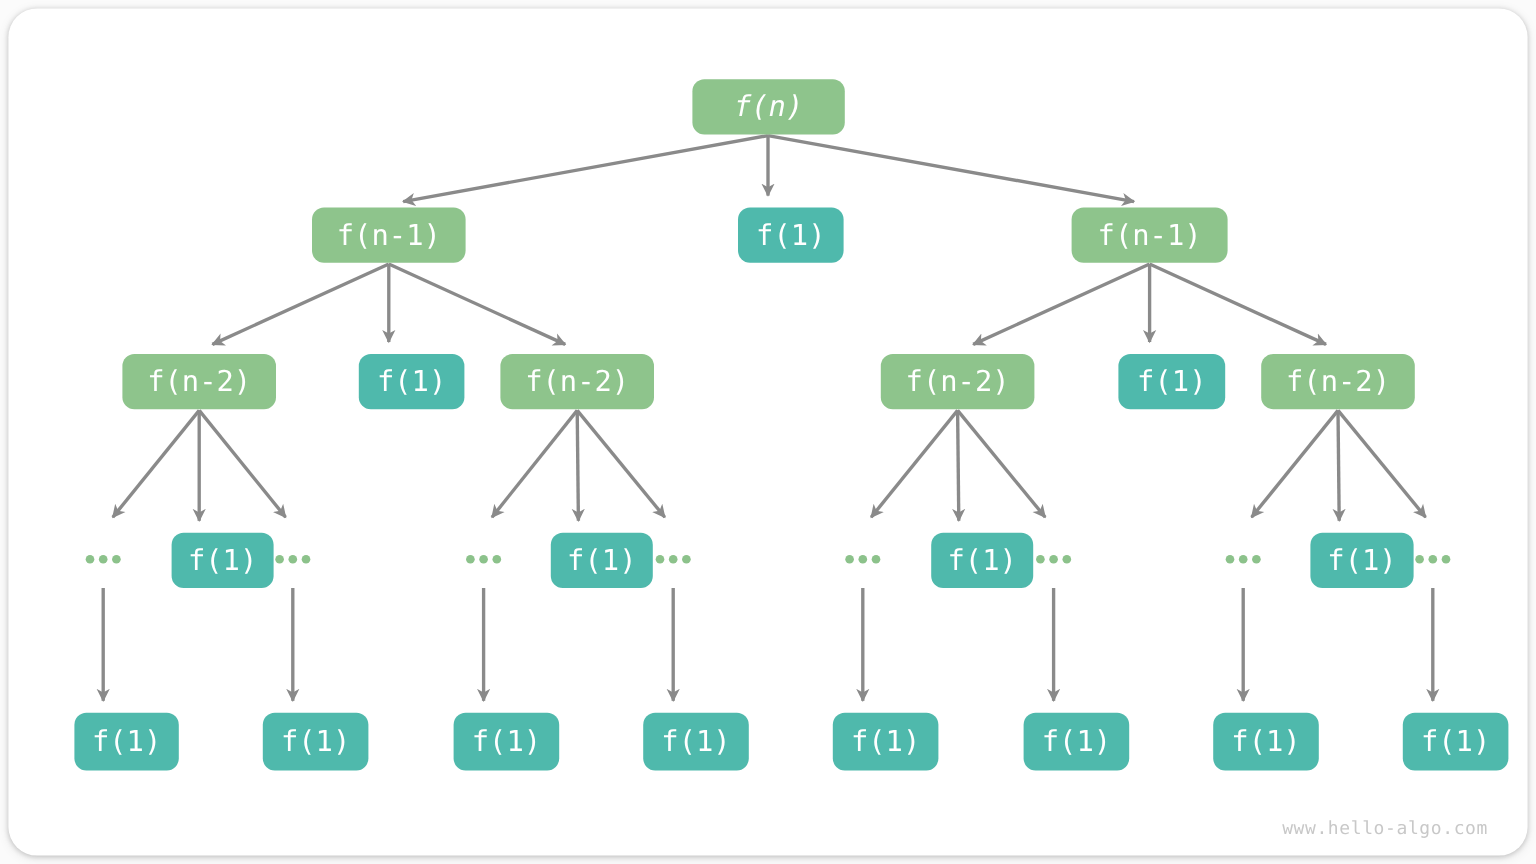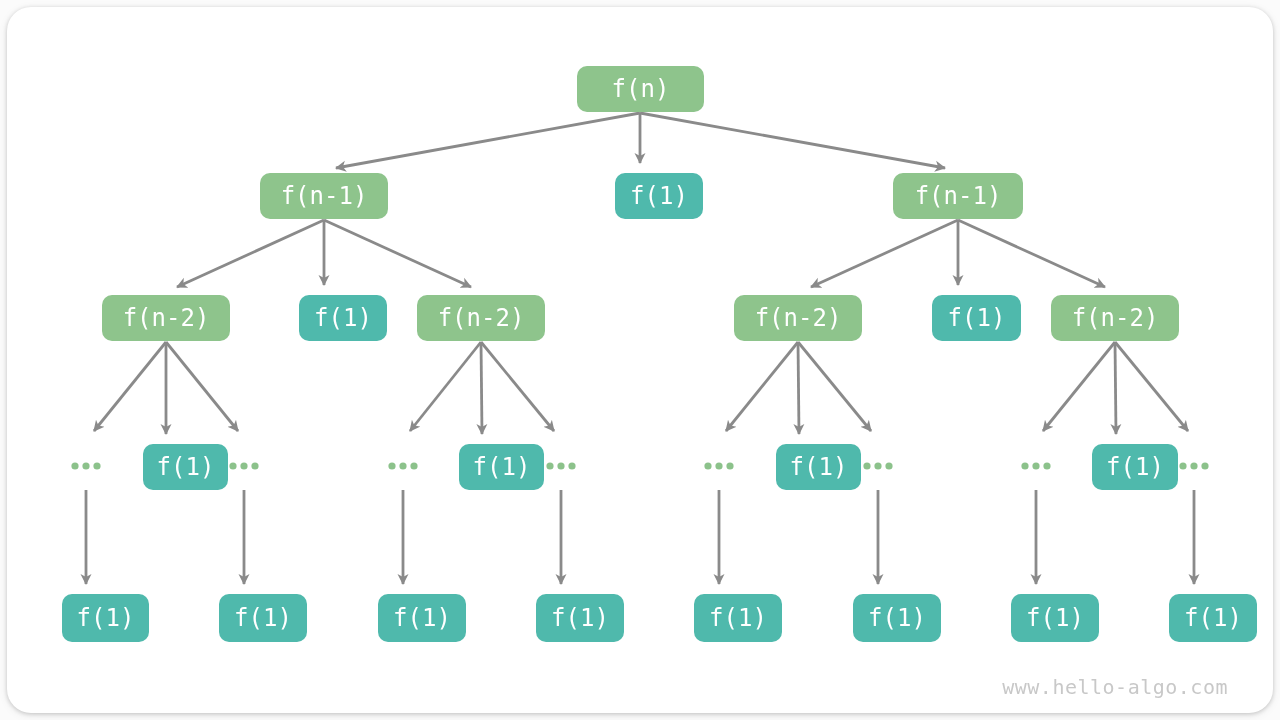--- a/index.html
+++ b/index.html
@@ -23,23 +23,23 @@
     border-radius: 10px;
     color: var(--text_white, #fff);
     font-size: 24px;
     line-height: 1;
     white-space: nowrap;
     letter-spacing: 0px;
   }
   .node.green { background: var(--node_green, #8EC48C); }
   .node.teal  { background: var(--node_teal, #4FB9AC); margin-left: 19px; }
   .watermark {
-    position: absolute; right: 52px; bottom: 21px;
+    position: absolute; right: 40px; bottom: 21px;
     color: var(--watermark_gray, #c8c8c8);
-    font-size: 20px;
+    font-size: 15px;
     letter-spacing: 0.5px;
   }
 </style>
 </head>
 <body>
 
 <div class="canvas">
   <div class="card"></div>
 
   <svg class="layer" viewBox="0 0 1280 720">
@@ -124,21 +124,21 @@
           <circle cx="1047" cy="466" r="3.6"></circle>
         </g>
       <g>
           <circle cx="1183" cy="466" r="3.6"></circle>
           <circle cx="1194" cy="466" r="3.6"></circle>
           <circle cx="1205" cy="466" r="3.6"></circle>
         </g>
     </g>
   </svg>
 
-  <div class="node green" style="left:577px; top:66px;  width:127px; height:46px;">f(n)</div>
+  <div class="node green" style="left:577px; top:66px;  width:127px; height:46px;font-style:italic;">f(n)</div>
 
   <div class="node green" style="left:260px; top:173px; width:128px; height:46px;">f(n-1)</div>
   <div class="node teal" style="left:596px; top:173px; width:88px;  height:46px;">f(1)</div>
   <div class="node green" style="left:893px; top:173px; width:130px; height:46px;">f(n-1)</div>
 
   <div class="node green" style="left:102px;  top:295px; width:128px; height:46px;">f(n-2)</div>
   <div class="node teal" style="left:280px;  top:295px; width:88px;  height:46px;">f(1)</div>
   <div class="node green" style="left:417px;  top:295px; width:128px; height:46px;">f(n-2)</div>
   <div class="node green" style="left:734px;  top:295px; width:128px; height:46px;">f(n-2)</div>
   <div class="node teal" style="left:913px;  top:295px; width:89px;  height:46px;">f(1)</div>

